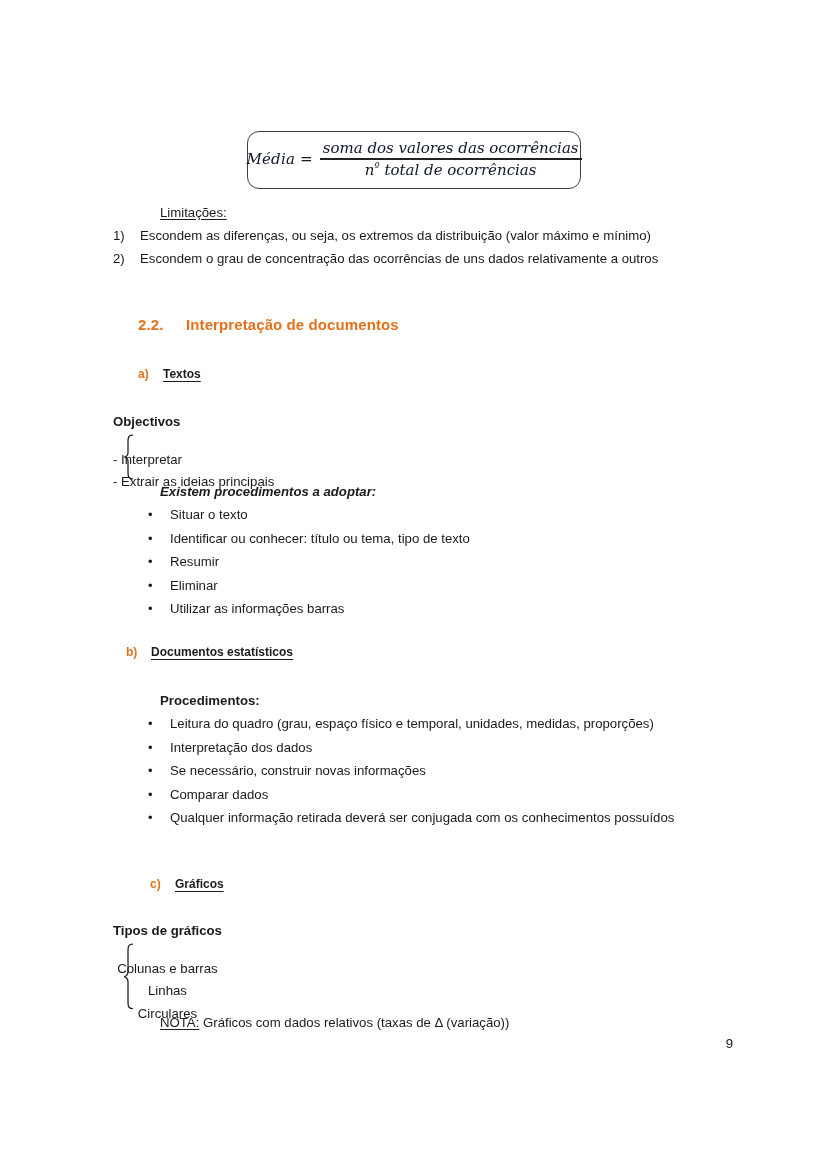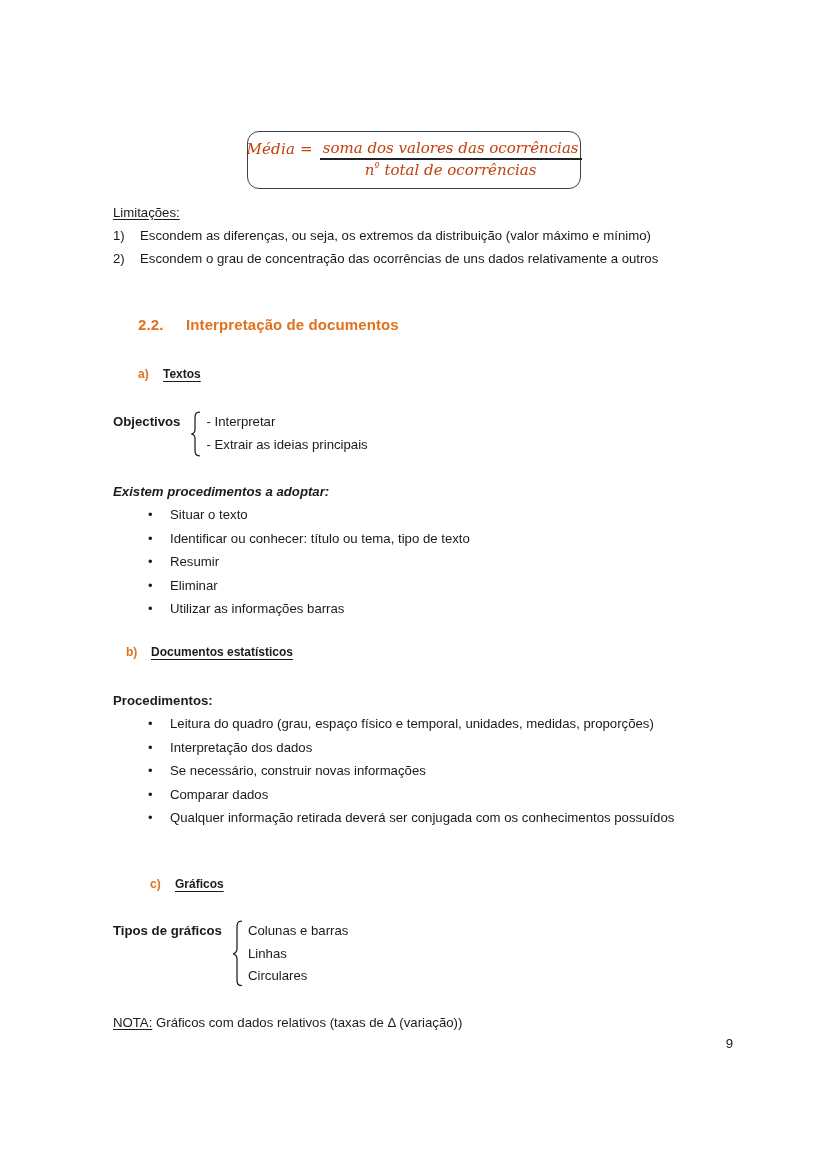--- a/index.html
+++ b/index.html
@@ -28,25 +28,25 @@
     height: 58px;
     border: 1.6px solid #3f3f46;
     border-radius: 12px;
     box-sizing: border-box;
     display: flex;
     align-items: center;
     justify-content: center;
   }
   .formula {
     display: flex;
-    align-items: flex-start;
+    align-items: center;
     font-family: "DejaVu Serif", "Liberation Serif", serif;
     font-style: italic;
     font-size: 15px;
-    color: #c2410c;
+    color: #0f172a;
     gap: 7px;
     padding-bottom: 1px;
   }
   .formula .lhs { white-space: nowrap; letter-spacing: .2px; }
   .frac {
     display: inline-flex;
     flex-direction: column;
     align-items: center;
     line-height: 1.18;
   }
@@ -59,21 +59,21 @@
     height: 1.6px;
     background: #212121;
   }
   .frac .den {
     padding: 1px 3px 0 3px;
     white-space: nowrap;
   }
   .frac .den .ord { font-size: 11px; vertical-align: 0.42em; font-style: italic; }
 
   
-  .blk { position: absolute; }
+  .blk { position: absolute; margin-left: 47px; }
   .t   { font-size: 13.2px; line-height: 22.8px; color: #1c1c1c; }
   .b   { font-weight: bold; }
   .u   { text-decoration: underline; text-underline-offset: 2px; }
   .just { text-align: justify; text-justify: inter-word; }
 
   
   .numlist { position: absolute; left: 113px; top: 224px; width: 600px; }
   .numrow  { display: flex; font-size: 13.2px; line-height: 23px; }
   .numrow .mk { width: 27px; flex: 0 0 27px; }
   .numrow .tx { flex: 1; }
@@ -88,21 +88,21 @@
     color: #e2711d;
     letter-spacing: .1px;
   }
   .h2 .num { display: inline-block; width: 48px; }
 
   .sub { position: absolute; font-size: 12px; font-weight: bold; }
   .sub .mk { color: #e2711d; display: inline-block; width: 25px; }
   .sub .lbl { color: #1c1c1c; text-decoration: underline; text-underline-offset: 2.5px; }
 
   
-  .bracegrp { position: absolute; display: flex; align-items: stretch; }
+  .bracegrp { position: absolute; display: flex; align-items: stretch; flex-direction: column; }
   .bracegrp .lead {
     font-size: 13.2px;
     font-weight: bold;
     line-height: 22.6px;
     white-space: nowrap;
     align-self: flex-start;
     padding-top: 0px;
   }
   .brace {
     position: relative;
@@ -233,21 +233,21 @@
     <div class="brow">
       <span class="dot">•</span>
       <span class="tx just" style="width:547px;">Qualquer informação retirada deverá ser conjugada com os conhecimentos possuídos</span>
     </div>
   </div>
 
   <div class="sub" style="left:150px; top:877px;">
     <span class="mk">c)</span><span class="lbl">Gráficos</span>
   </div>
 
-  <div class="bracegrp" style="left:113px; top:920px;">
+  <div class="bracegrp" style="left:113px; top:920px;text-align:center;">
     <span class="lead">Tipos de gráficos</span>
     <span class="brace" style="height:68px;">
       <svg width="15" height="68" viewBox="0 0 15 68" aria-hidden="true">
         <path d="M12.5 1.2 C8.4 1.2 8.0 3.6 8.0 7.8 L8.0 28.6 C8.0 31.6 6.6 33.2 4.2 33.8 C6.6 34.4 8.0 36.0 8.0 39.0 L8.0 59.0 C8.0 63.2 8.4 65.6 12.5 65.6" fill="none" stroke="#1c1c1c" stroke-width="1.25" stroke-linecap="round"></path>
       </svg>
     </span>
     <span class="items">
       <div>Colunas e barras</div>
       <div>Linhas</div>
       <div>Circulares</div>

